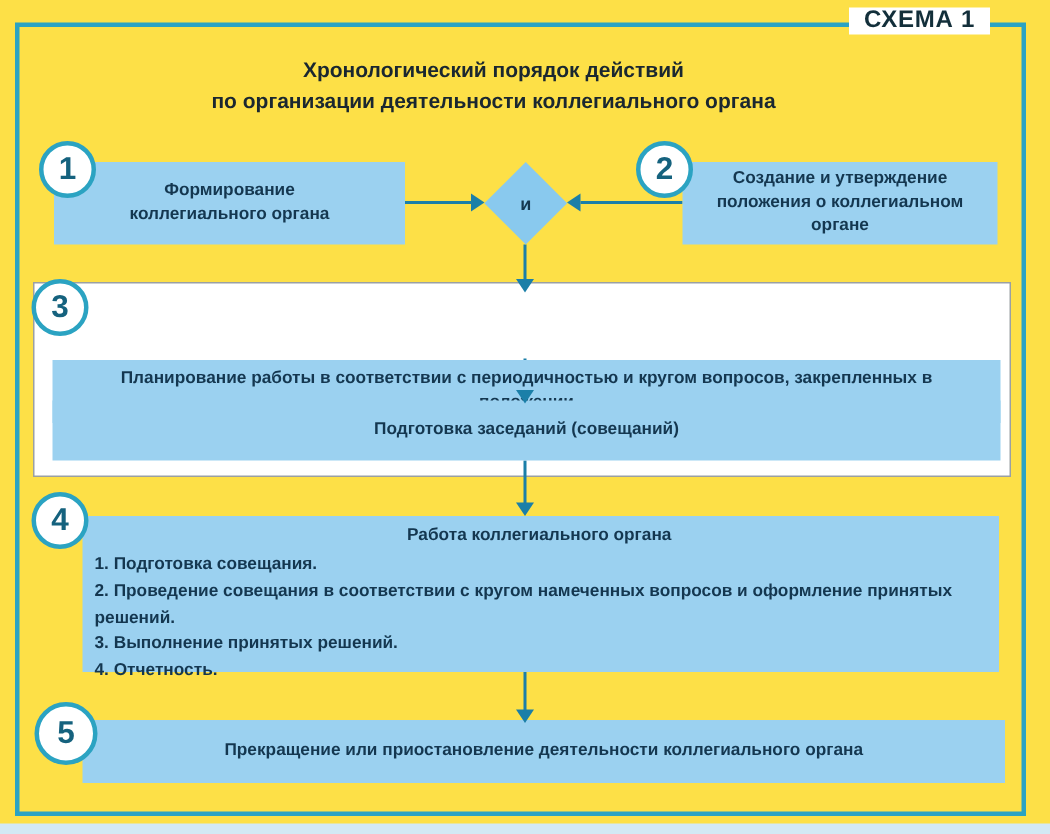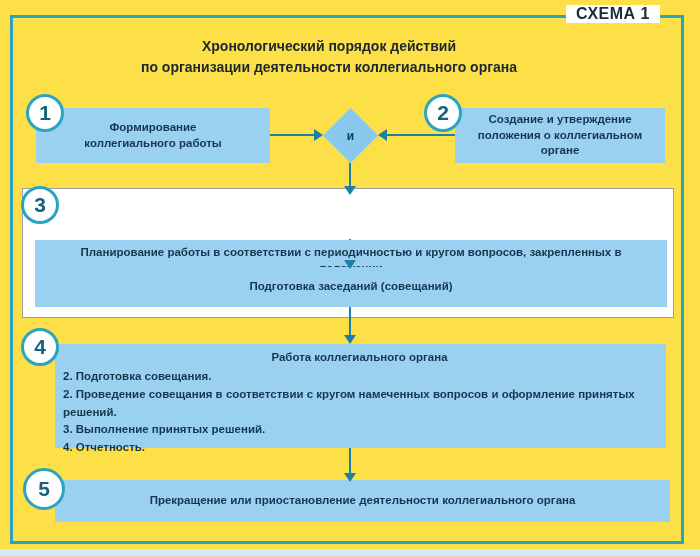--- a/index.html
+++ b/index.html
@@ -73,21 +73,21 @@
 
   <div class="title">
     <div>Хронологический порядок действий</div>
     <div>по организации деятельности коллегиального органа</div>
   </div>
 
   <div class="num-circle" style="left:26px;top:94px;">
     <span>1</span>
   </div>
   <div class="bluebox" style="left:36px;top:108px;width:234px;height:55px;padding:0 45px;">
-    <span>Формирование коллегиального работы</span>
+    <span>Формирование коллегиального органа</span>
   </div>
 
   <div class="hline" style="left:270px;top:134px;width:45px;"></div>
   <div class="head-right" style="left:314px;top:129px;"></div>
 
   <div class="diamond"></div>
   <div class="diamond-label">и</div>
 
   <div class="head-left" style="left:378px;top:129px;"></div>
   <div class="hline" style="left:387px;top:134px;width:68px;"></div>
@@ -119,21 +119,21 @@
 
   <div class="vline" style="left:349px;top:307px;height:29px;"></div>
   <div class="head-down" style="left:344px;top:335px;"></div>
 
   <div class="num-circle" style="left:21px;top:328px;">
     <span>4</span>
   </div>
   <div class="workbox">
     <div class="wtitle">Работа коллегиального органа</div>
     <ul>
-      <li>2. Подготовка совещания.</li>
+      <li>1. Подготовка совещания.</li>
       <li>2. Проведение совещания в соответствии с кругом намеченных вопросов и оформление принятых решений.</li>
       <li>3. Выполнение принятых решений.</li>
       <li>4. Отчетность.</li>
     </ul>
   </div>
 
   <div class="vline" style="left:349px;top:448px;height:26px;"></div>
   <div class="head-down" style="left:344px;top:473px;"></div>
 
   <div class="num-circle" style="left:23px;top:468px;width:42px;height:42px;">

